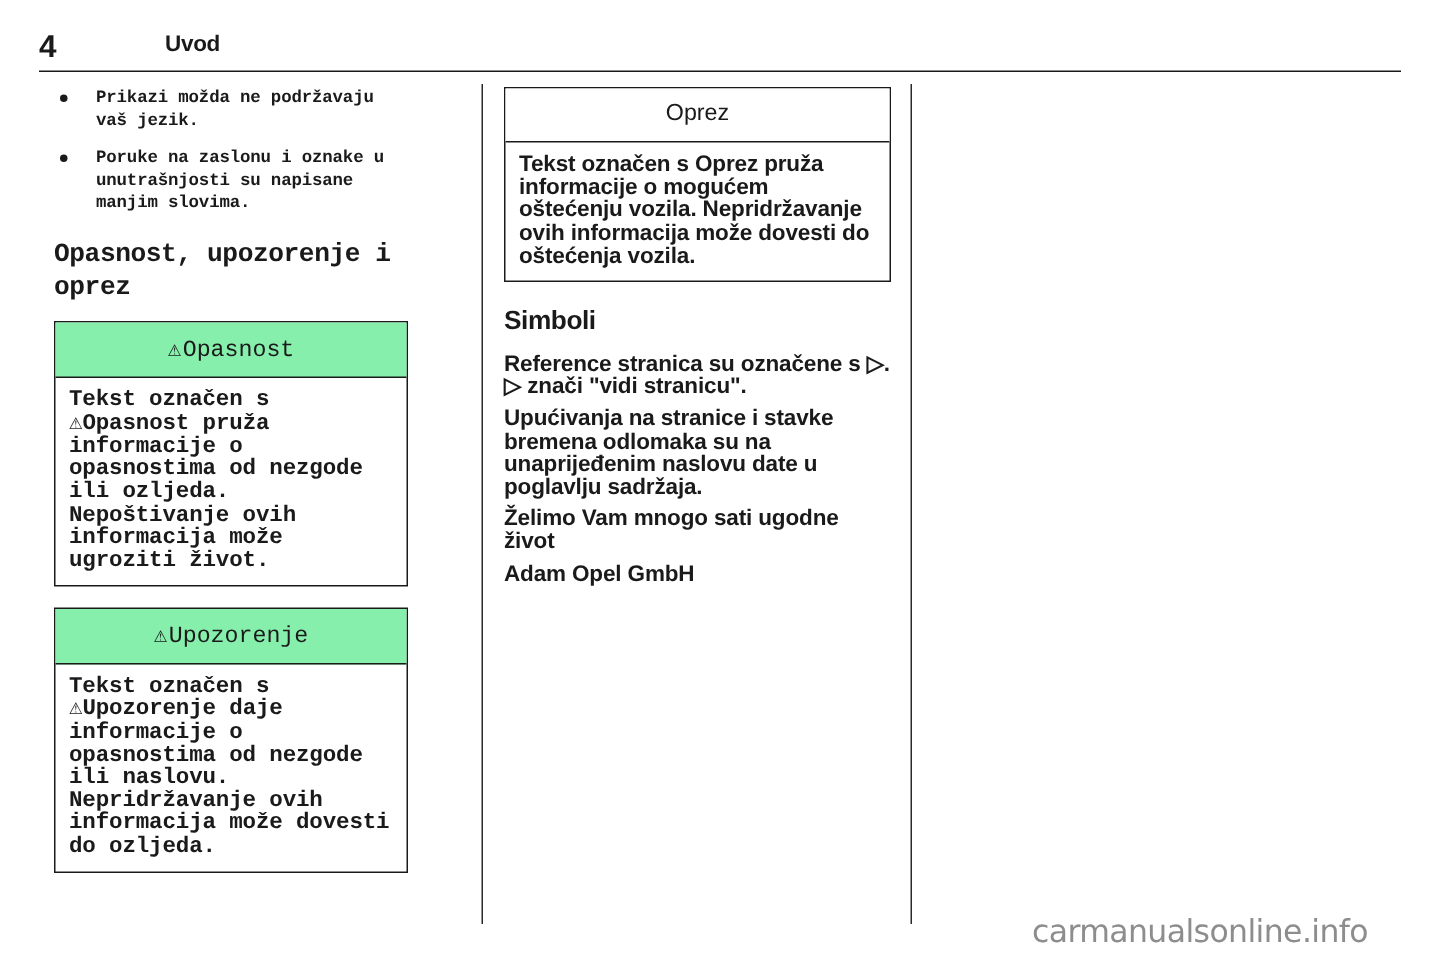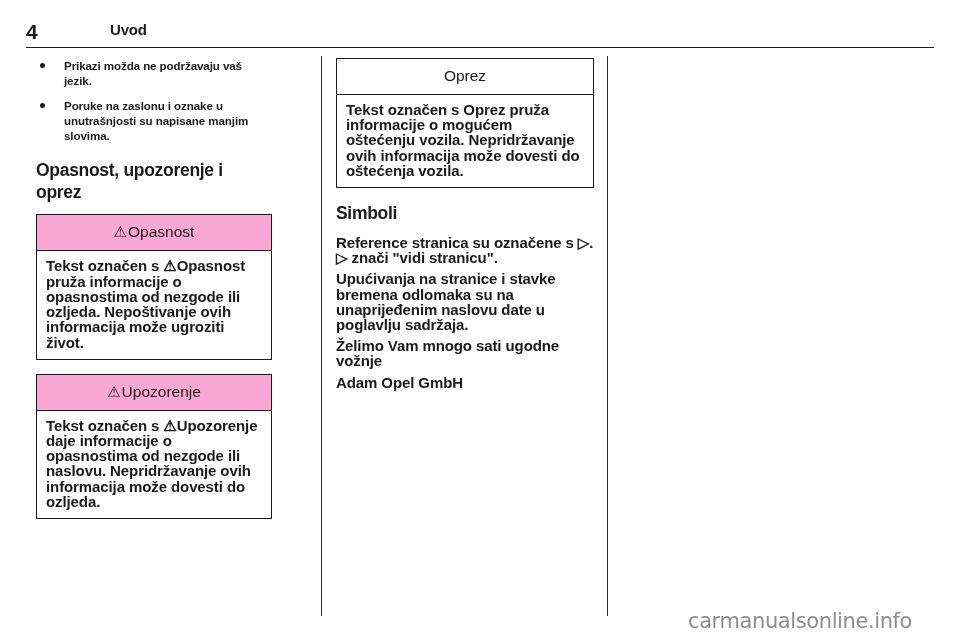--- a/index.html
+++ b/index.html
@@ -58,21 +58,21 @@
     background: #2a2a2a;
   }
   #col-rule-1 { left: 321px; }
   #col-rule-2 { left: 607px; }
 
   
   .column {
     position: absolute;
     top: 58px;
   }
-  #column-left  { left: 36px;  width: 236px; }
+  #column-left  { left: 36px;  width: 236px; font-family: Liberation Mono, monospace; }
   #column-mid   { left: 336px; width: 258px; }
 
   
   p {
     margin: 0 0 6px 0;
     font-size: 15px;
     font-weight: bold;
     line-height: 15.2px;
     letter-spacing: -0.1px;
   }
@@ -119,21 +119,21 @@
     background: #ffffff;
   }
   .notice-header {
     text-align: center;
     font-size: 15.5px;
     font-weight: normal;
     padding: 8px 4px 9px 4px;
     border-bottom: 1.5px solid #1a1a1a;
     letter-spacing: 0px;
   }
-  .notice-header.shaded { background: #f9a8d4; }
+  .notice-header.shaded { background: #86efac; }
   .notice-header.plain  { background: #ffffff; }
   .notice-header .tri {
     display: inline-block;
     margin-right: 1px;
     font-size: 15px;
     font-weight: normal;
   }
   .notice-body {
     padding: 7px 9px 9px 9px;
   }
@@ -206,18 +206,18 @@
     </div>
     <div class="notice-body">
       <p><span>Tekst označen s </span><span class="kw">Oprez</span><span> pruža informacije o mogućem oštećenju vozila. Nepridržavanje ovih informacija može dovesti do oštećenja vozila.</span></p>
     </div>
   </div>
 
   <h2 class="section-heading tight">Simboli</h2>
 
   <p>Reference stranica su označene s ▷. ▷ znači "vidi stranicu".</p>
   <p>Upućivanja na stranice i stavke bremena odlomaka su na unaprijeđenim naslovu date u poglavlju sadržaja.</p>
-  <p>Želimo Vam mnogo sati ugodne vožnje</p>
+  <p>Želimo Vam mnogo sati ugodne život</p>
   <p>Adam Opel GmbH</p>
 
 </div>
 
 <div id="watermark">carmanualsonline.info</div>
 
 </body></html>

